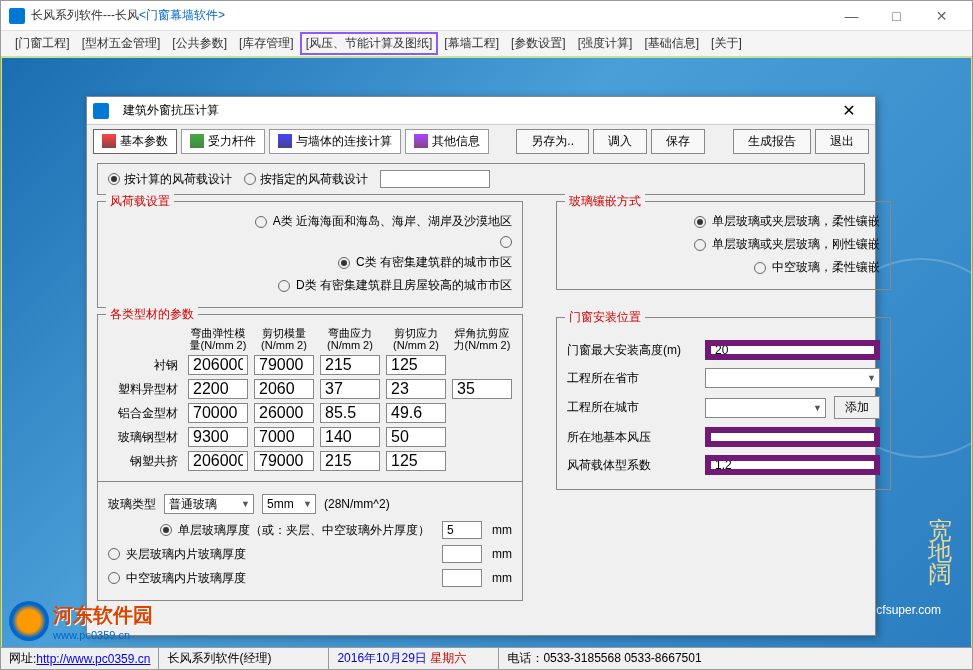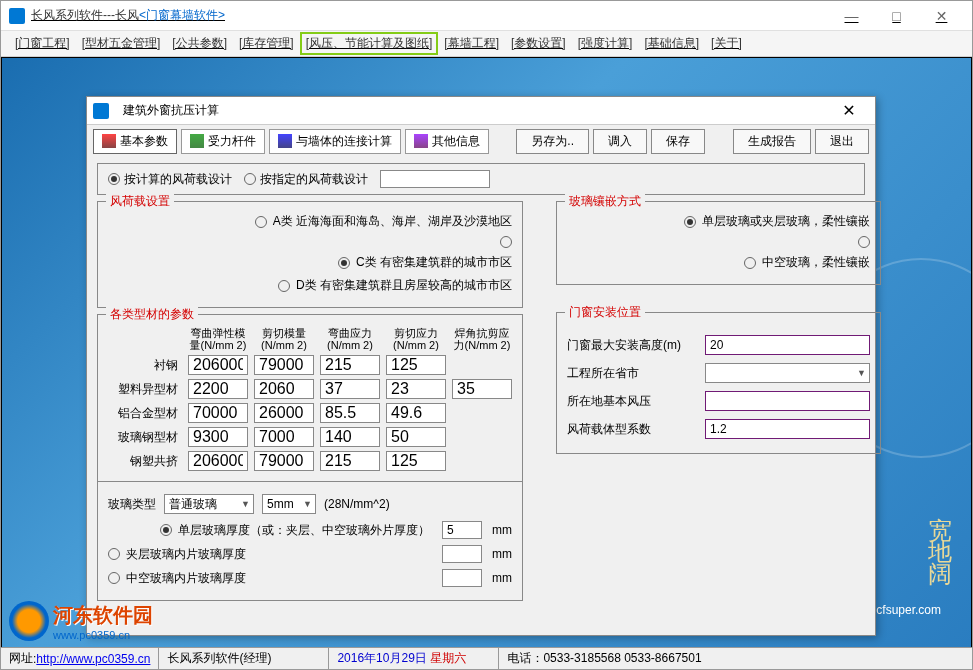--- a/index.html
+++ b/index.html
@@ -1,29 +1,29 @@
 <!DOCTYPE html>
 <html><head>
   <meta charset="utf-8">
   <style>
     * { box-sizing: border-box; margin: 0; padding: 0; font-family: "Microsoft YaHei", SimSun, sans-serif; }
     body { width: 973px; height: 670px; background: linear-gradient(135deg, #0a5a9a 0%, #1e7fbf 50%, #0a5a9a 100%); position: relative; overflow: hidden; }
     
-    .main-window { position: absolute; top: 0; left: 0; width: 973px; height: 670px; background: #000000; border: 1px solid #999; text-decoration: underline; }
+    .main-window { position: absolute; top: 0; left: 0; width: 973px; height: 670px; background: #bef264; border: 1px solid #999; }
     
     .titlebar { height: 30px; background: #fff; display: flex; align-items: center; padding: 0 8px; border-bottom: 1px solid #e0e0e0; }
     .app-icon { width: 16px; height: 16px; background: #0078d4; border-radius: 2px; margin-right: 6px; }
     .title-text { font-size: 12px; color: #333; flex: 1; }
     .title-suffix { color: #0066cc; }
     .win-controls { display: flex; gap: 0; }
     .win-btn { width: 45px; height: 28px; display: flex; align-items: center; justify-content: center; font-size: 14px; color: #666; cursor: pointer; }
     
     .menubar { height: 26px; background: #f5f5f5; display: flex; align-items: center; padding: 0 8px; font-size: 12px; color: #333; border-bottom: 1px solid #d0d0d0; }
     .menu-item { padding: 3px 6px; cursor: pointer; }
-    .menu-item.highlight { border: 2px solid #84cc16; padding: 1px 4px; }
+    .menu-item.highlight { border: 2px solid #8b5cf6; padding: 1px 4px; }
     
     .bg-area { position: absolute; top: 57px; left: 1px; right: 1px; bottom: 22px; background: linear-gradient(135deg, #1a6db0 0%, #4a9fd8 40%, #2a7dc0 100%); overflow: hidden; }
     .bg-circles { position: absolute; right: -50px; top: 200px; width: 200px; height: 200px; border: 2px solid rgba(255,255,255,0.2); border-radius: 50%; }
     
     .dialog { position: absolute; top: 95px; left: 85px; width: 790px; height: 540px; background: #f0f0f0; border: 1px solid #888; box-shadow: 2px 2px 8px rgba(0,0,0,0.3); }
     .dlg-titlebar { height: 28px; background: #fff; display: flex; align-items: center; padding: 0 6px; border-bottom: 1px solid #ccc; }
     .dlg-icon { width: 16px; height: 16px; background: #0078d4; border-radius: 2px; margin-right: 6px; }
     .dlg-title { font-size: 12px; flex: 1; margin-left: 8px; }
     .dlg-close { width: 40px; height: 26px; display: flex; align-items: center; justify-content: center; font-size: 16px; cursor: pointer; }
     
@@ -60,21 +60,21 @@
     .param-table .hdr { font-size: 11px; text-align: center; line-height: 1.1; }
     .param-table .rlabel { text-align: right; padding-right: 4px; }
     .param-table input { width: 100%; height: 20px; border: 1px solid #888; padding: 0 4px; font-size: 16px; }
     
     .glass-type-row { display: flex; align-items: center; gap: 8px; padding: 4px 0; }
     .select-box { border: 1px solid #888; height: 20px; padding: 0 18px 0 4px; font-size: 12px; background: #fff; position: relative; display: inline-flex; align-items: center; }
     .select-box::after { content: '▼'; position: absolute; right: 3px; font-size: 9px; color: #555; }
     
     .form-row { display: flex; align-items: center; gap: 8px; padding: 4px 0; }
     .form-row label { width: 130px; text-align: left; }
-    .form-row input { flex: 1; height: 20px; border: 1px solid #701a75; padding: 0 4px; font-size: 12px; }
+    .form-row input { flex: 1; height: 20px; border: 6px solid #701a75; padding: 0 4px; font-size: 12px; }
     .form-row .select-box { flex: 1; }
     .add-btn { padding: 2px 10px; border: 1px solid #888; background: #f0f0f0; font-size: 12px; cursor: pointer; }
     
     .watermark { position: absolute; bottom: 28px; left: 8px; display: flex; align-items: center; gap: 4px; }
     .watermark-logo { width: 40px; height: 40px; background: radial-gradient(circle, #f90 40%, #06c 60%); border-radius: 50%; }
     .watermark-text { font-size: 20px; color: #d40; font-weight: bold; text-shadow: 1px 1px 0 #fff; }
     .watermark-url { font-size: 11px; color: #06c; }
     
     .statusbar { position: absolute; bottom: 0; left: 0; right: 0; height: 22px; background: #f0f0f0; border-top: 1px solid #999; display: flex; align-items: flex-end; font-size: 12px; }
     .status-cell { padding: 0 8px; border-right: 1px solid #999; height: 100%; display: flex; align-items: center; }
@@ -264,37 +264,43 @@
 
         <div class="col-right">
           <div class="fieldset red-legend">
             <div class="legend">玻璃镶嵌方式</div>
             <div class="radio-line">
                 <span class="radio checked"></span>
                 <span>单层玻璃或夹层玻璃，柔性镶嵌</span>
               </div>
             <div class="radio-line">
                 <span class="radio"></span>
+                <span>单层玻璃或夹层玻璃，刚性镶嵌</span>
               </div>
             <div class="radio-line">
                 <span class="radio"></span>
                 <span>中空玻璃，柔性镶嵌</span>
               </div>
           </div>
 
           <div class="fieldset red-legend" style="margin-top:27px">
             <div class="legend">门窗安装位置</div>
             <div style="height:10px"></div>
             <div class="form-row">
                 <label>门窗最大安装高度(m)</label>
                 <input value="20" style="">
               </div>
             <div class="form-row">
                 <label>工程所在省市</label>
                 <span class="select-box"></span>
+              </div>
+            <div class="form-row">
+                <label>工程所在城市</label>
+                <span class="select-box"></span>
+                <button class="add-btn">添加</button>
               </div>
             <div class="form-row">
                 <label>所在地基本风压</label>
                 <input value="" style="">
               </div>
             <div class="form-row">
                 <label>风荷载体型系数</label>
                 <input value="1.2" style="">
               </div>
           </div>

